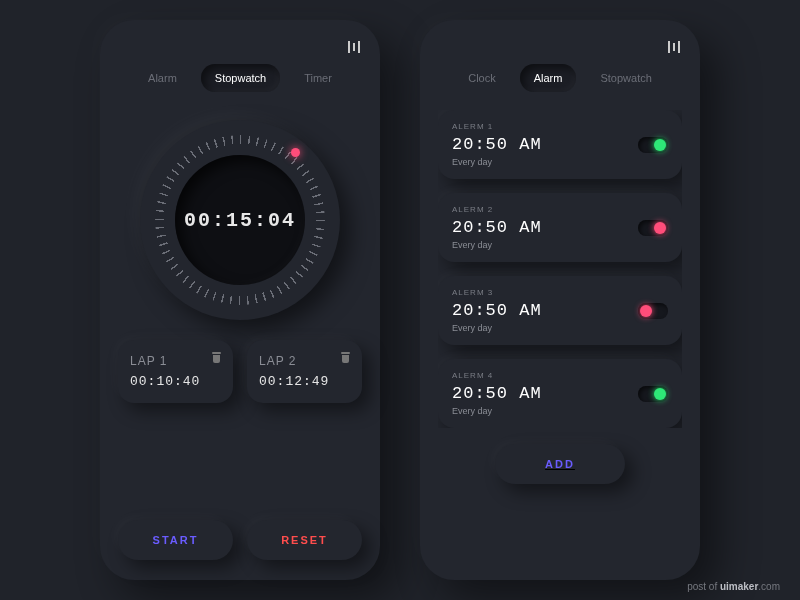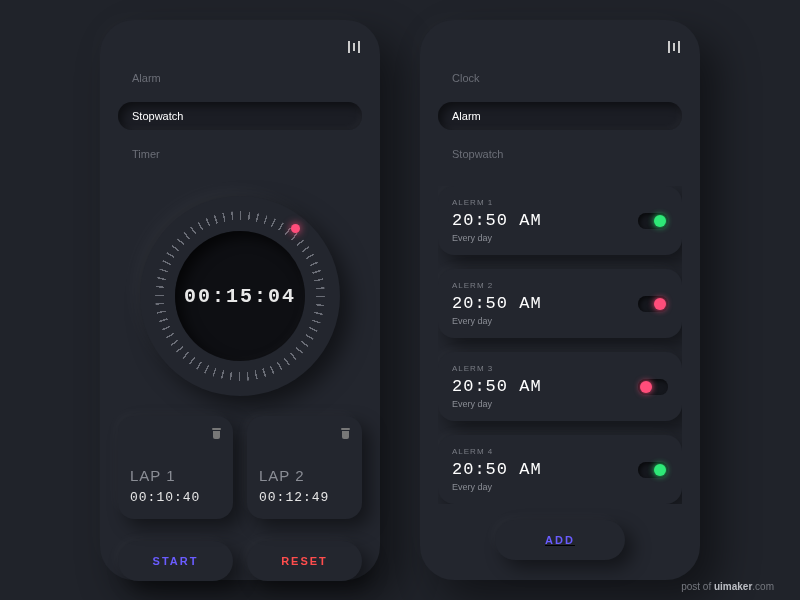--- a/index.html
+++ b/index.html
@@ -15,21 +15,21 @@
   background: #23262e;
   border-radius: 34px;
   padding: 20px 18px;
   box-shadow: 18px 18px 40px rgba(0,0,0,0.45), -8px -8px 20px rgba(255,255,255,0.015);
   display: flex; flex-direction: column;
 }
 .topbar { display: flex; justify-content: flex-end; margin-bottom: 10px; }
 .settings-icon { width: 14px; height: 14px; display: flex; gap: 3px; align-items: center; }
 .settings-icon span { width: 2px; background: #ccc; display: block; }
 .settings-icon span:nth-child(1){height:12px} .settings-icon span:nth-child(2){height:8px} .settings-icon span:nth-child(3){height:12px}
-.tabs { display: flex; gap: 10px; justify-content: center; margin-bottom: 18px; flex-direction: column; }
+.tabs { display: flex; gap: 10px; justify-content: center; margin-bottom: 18px; }
 .tab { font-size: 11px; color: #6b6e77; padding: 8px 14px; border-radius: 16px; cursor: pointer; }
 .tab.active { color: #fff; background: #1b1d24; box-shadow: inset 4px 4px 8px rgba(0,0,0,0.5), inset -3px -3px 6px rgba(255,255,255,0.03); }
 .dial-wrap { display: flex; justify-content: center; margin: 10px 0 20px; }
 .dial {
   width: 200px; height: 200px; border-radius: 50%;
   background: #23262e;
   box-shadow: 10px 10px 22px rgba(0,0,0,0.5), -8px -8px 18px rgba(255,255,255,0.03);
   display: flex; align-items: center; justify-content: center; position: relative;
 }
 .dial-inner {
@@ -44,21 +44,21 @@
   mask: radial-gradient(circle, transparent 76px, #000 76px, #000 85px, transparent 85px);
 }
 .dot { position: absolute; width: 9px; height: 9px; background: #ff4d7a; border-radius: 50%; top: 28px; right: 40px; box-shadow: 0 0 8px #ff4d7a; }
 .time-display { font-family: "Courier New", monospace; font-size: 20px; color: #e8e8e8; letter-spacing: 2px; font-weight: bold; }
 .laps { display: flex; gap: 14px; margin-bottom: 22px; }
 .lap-card {
   flex: 1; background: #23262e; border-radius: 16px; padding: 14px 12px;
   box-shadow: 8px 8px 18px rgba(0,0,0,0.45), -5px -5px 12px rgba(255,255,255,0.025);
   position: relative;
 }
-.lap-label { font-size: 15px; color: #8a8d95; letter-spacing: 1px; margin-bottom: 6px; margin-top: 37px; }
+.lap-label { font-size: 12px; color: #8a8d95; letter-spacing: 1px; margin-bottom: 6px; }
 .lap-time { font-family: "Courier New", monospace; font-size: 13px; color: #e5e5e5; letter-spacing: 1px; }
 .trash { position: absolute; top: 12px; right: 12px; width: 9px; height: 11px; }
 .trash::before { content:""; display:block; width:9px; height:2px; background:#777; border-radius:1px; margin-bottom:1px; }
 .trash::after { content:""; display:block; width:7px; height:8px; background:#777; margin:0 auto; border-radius:0 0 2px 2px; }
 .actions { display: flex; gap: 14px; justify-content: center; margin-top: auto; }
 .btn {
   flex: 1; max-width: 115px; padding: 14px 0; border-radius: 22px; text-align: center;
   font-size: 11px; font-weight: 600; letter-spacing: 2px; cursor: pointer;
   background: #23262e;
   box-shadow: 8px 8px 18px rgba(0,0,0,0.45), -5px -5px 12px rgba(255,255,255,0.025);
@@ -74,21 +74,21 @@
 .alarm-time { font-family: "Courier New", monospace; font-size: 17px; color: #ffffff; letter-spacing: 1px; margin-bottom: 3px; }
 .alarm-repeat { font-size: 9px; color: #8a8d95; }
 .toggle { position: absolute; right: 14px; top: 50%; transform: translateY(-50%);
   width: 30px; height: 16px; border-radius: 10px; background: #15171d;
   box-shadow: inset 2px 2px 4px rgba(0,0,0,0.6);
 }
 .toggle::after { content:""; position:absolute; width:12px; height:12px; border-radius:50%; top:2px; }
 .toggle.on::after { right:2px; } .toggle.off::after { left:2px; }
 .toggle.green::after { background:#2ee877; box-shadow:0 0 6px #2ee877; }
 .toggle.pink::after { background:#ff4d7a; box-shadow:0 0 6px #ff4d7a; }
-.credit { position: absolute; bottom: 8px; right: 26px; font-size: 10px; color: #75787f; }
+.credit { position: absolute; bottom: 8px; right: 20px; font-size: 10px; color: #75787f; }
 .credit b { color: #bcbec4; font-weight: 600; }
 .p2 .actions { justify-content: center; text-decoration: underline; }
 .p2 .btn { max-width: 130px; }
 </style>
 </head>
 <body>
 
 <div class="phone">
   <div class="topbar">
     <div class="settings-icon">

